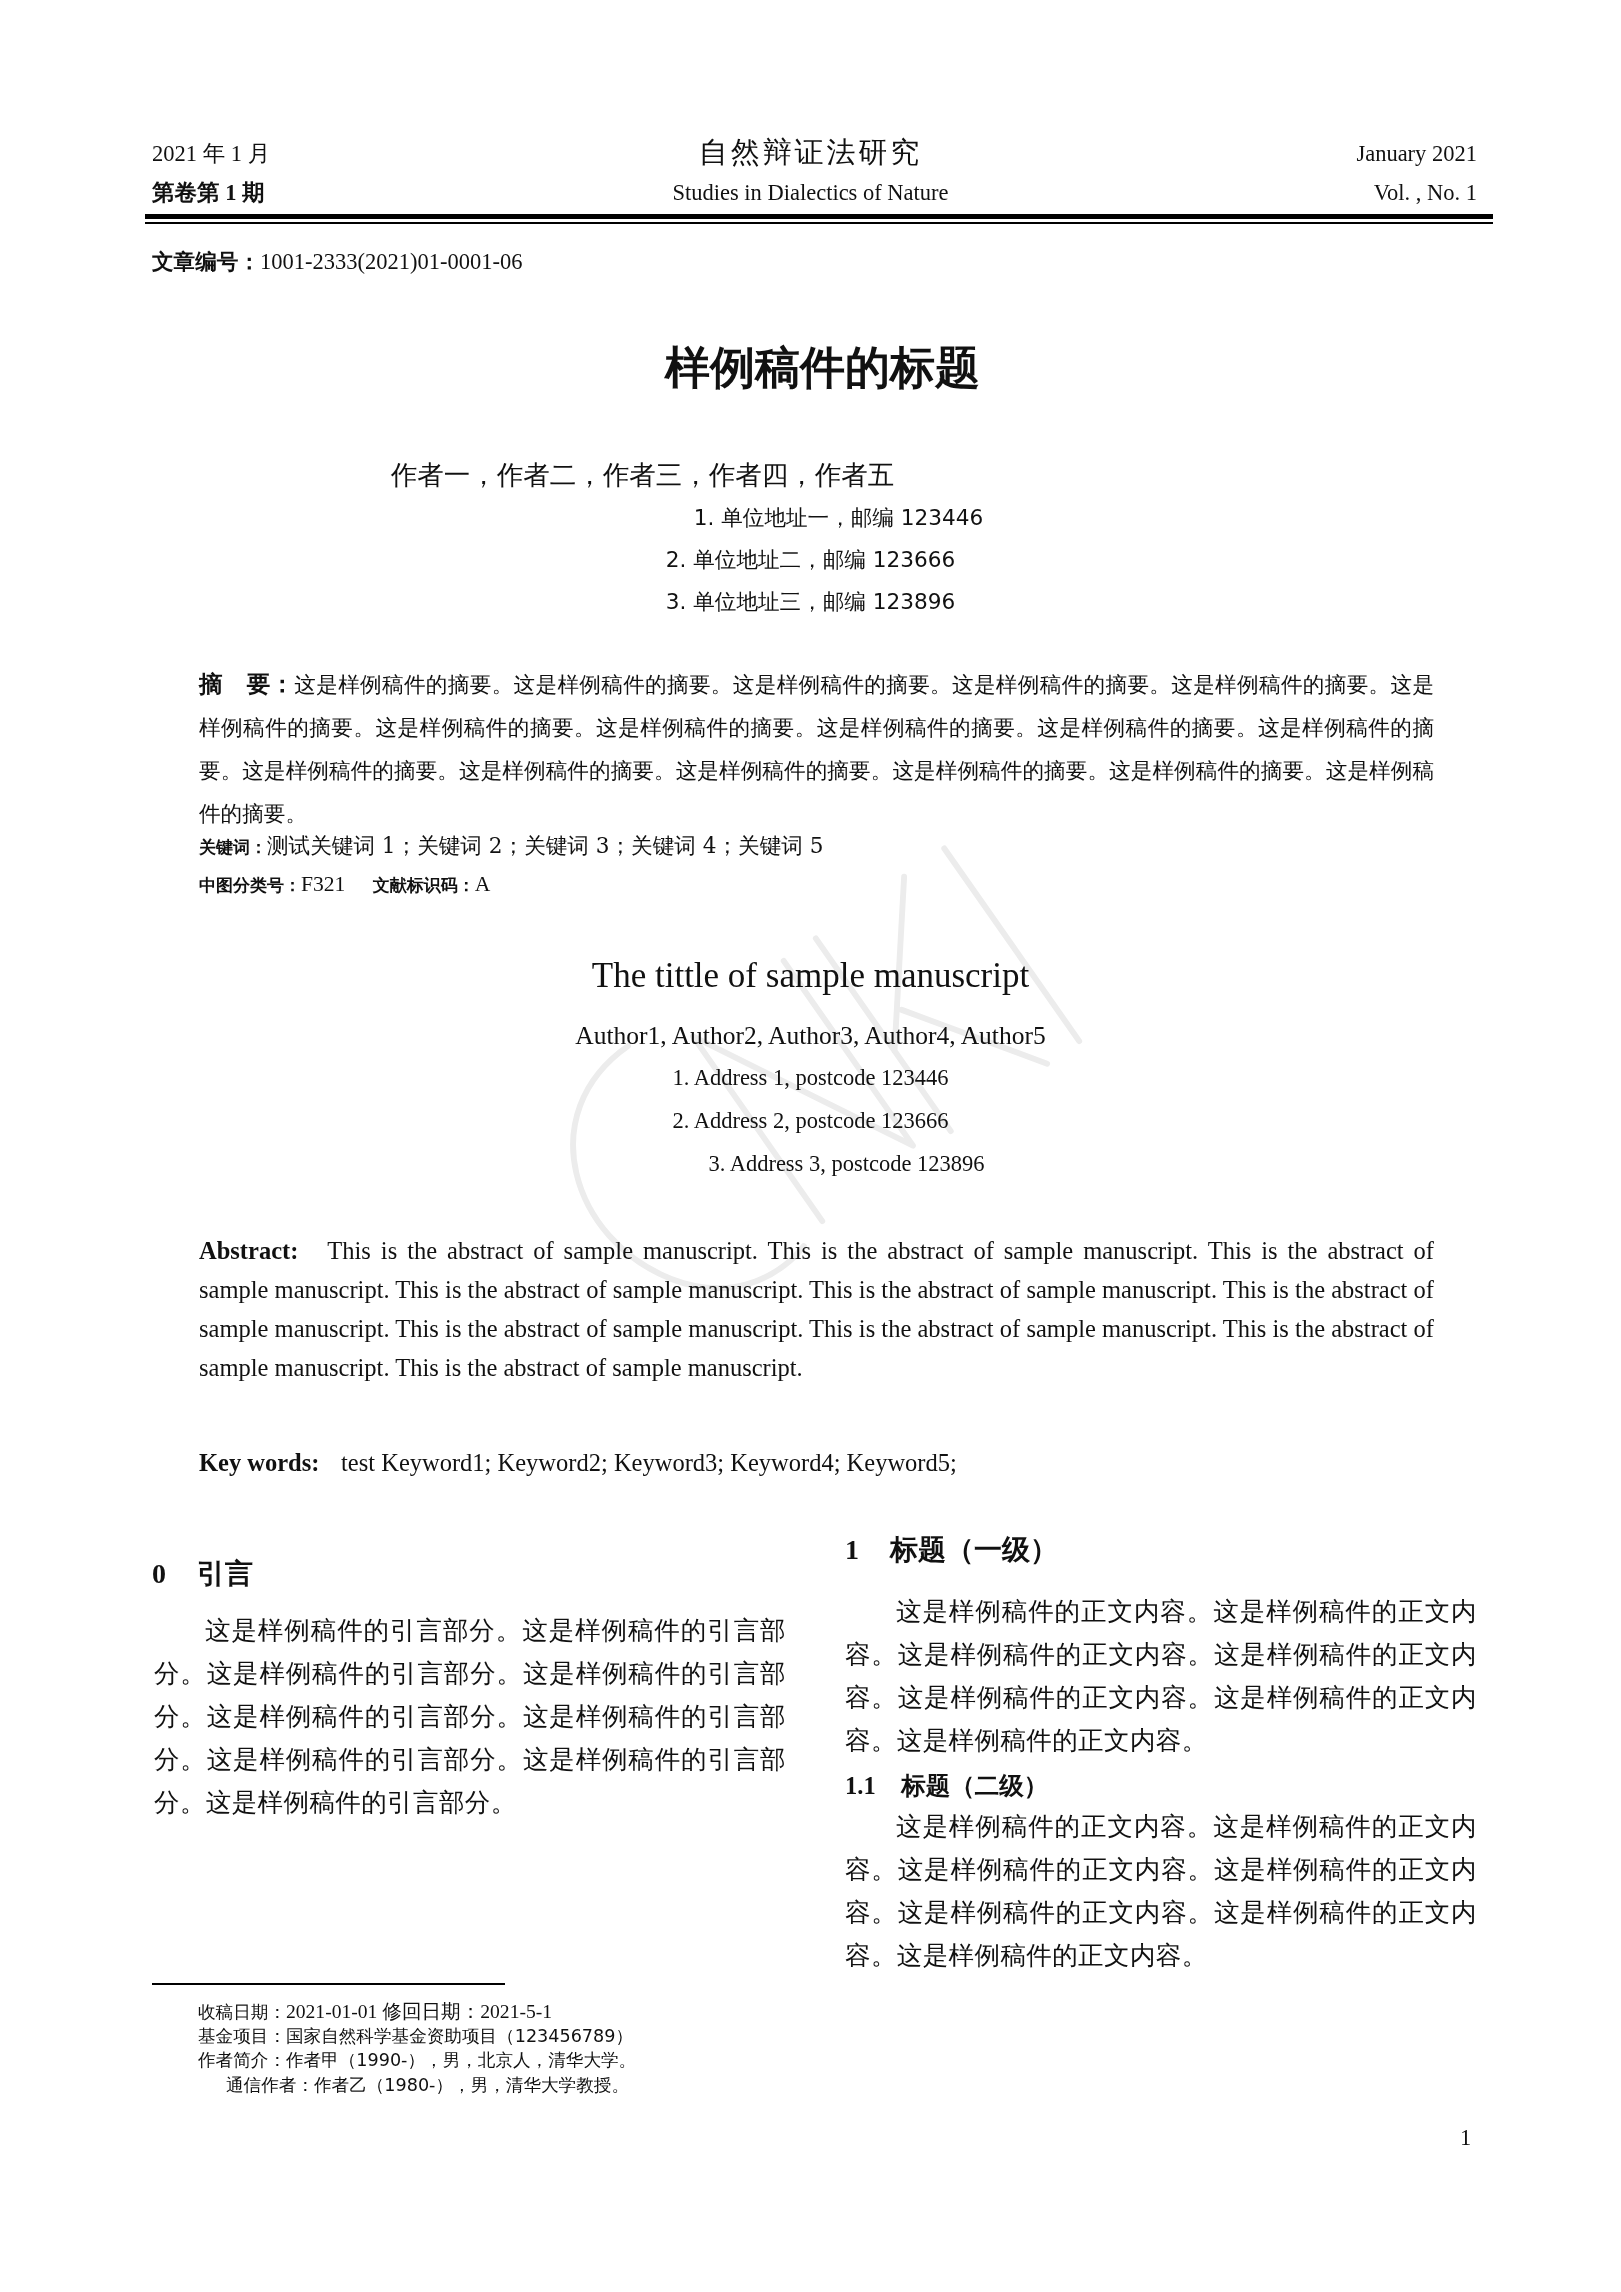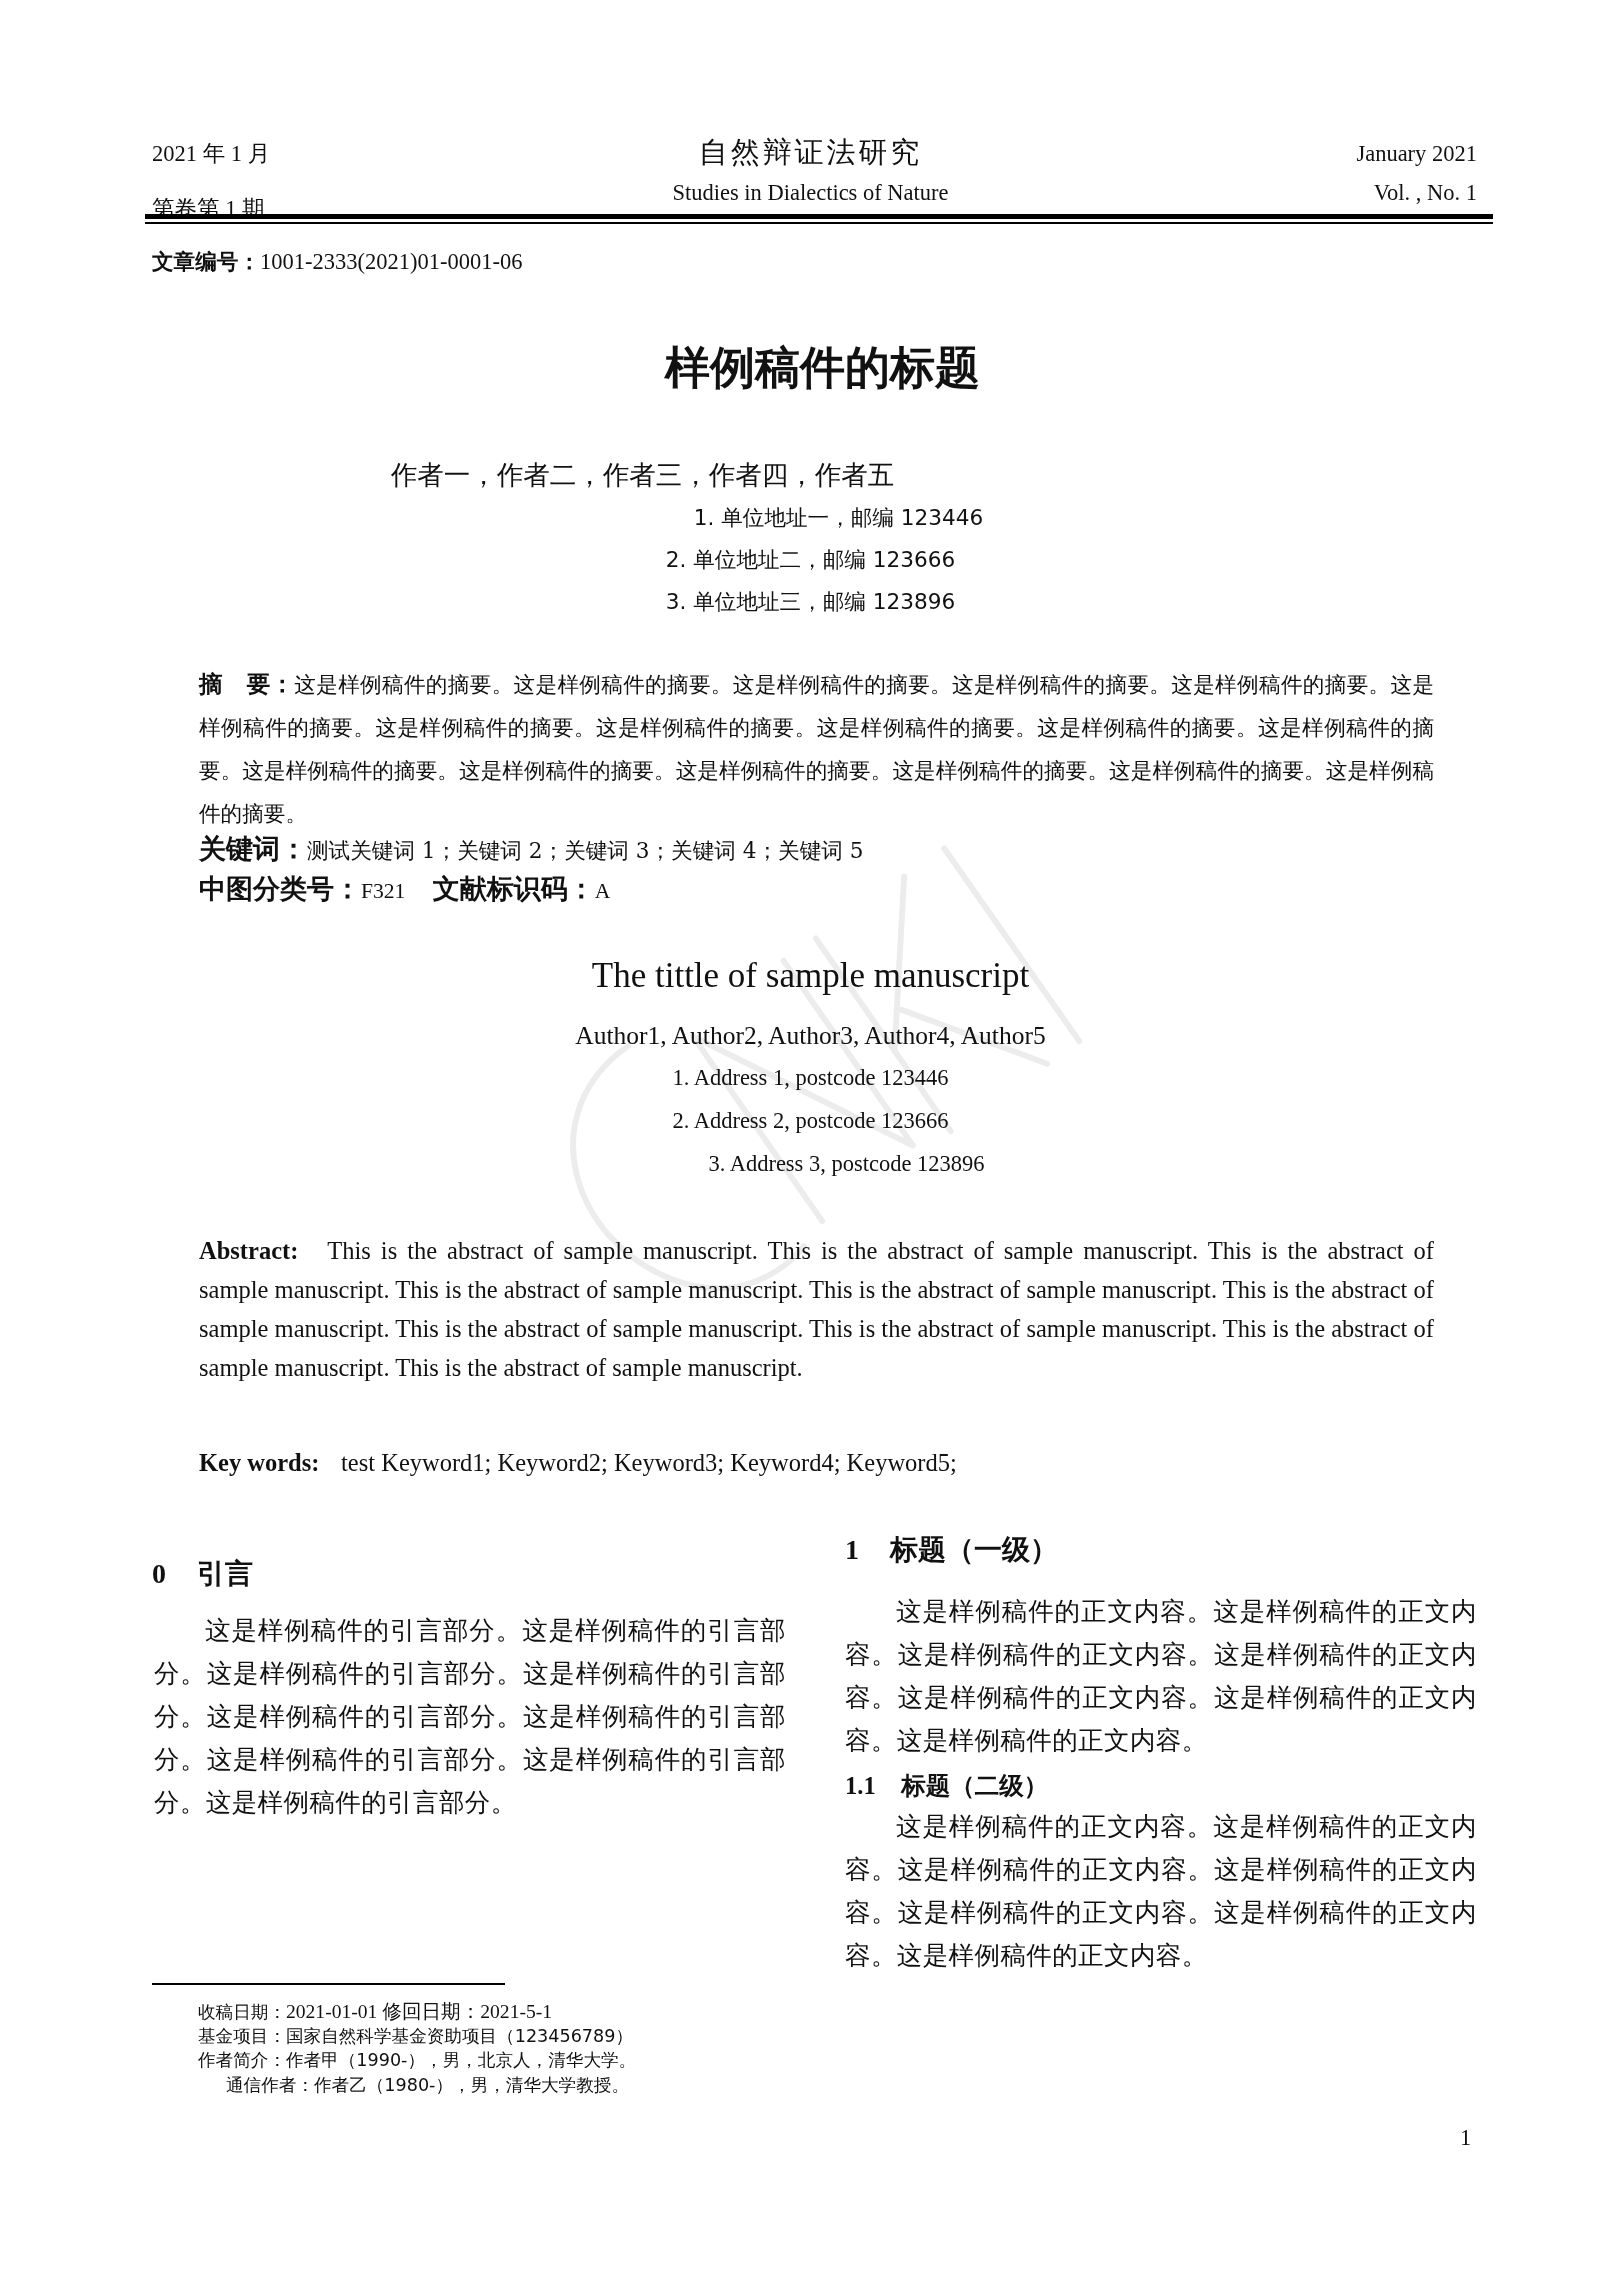--- a/index.html
+++ b/index.html
@@ -18,21 +18,21 @@
 
   .cn-title { left: 0; width: 1621px; text-align: center; font-family: "Liberation Sans", "DejaVu Sans", sans-serif;
               font-weight: bold; font-size: 45px; top: 338px; padding-left: 12px; }
   .cn-authors { left: 0; width: 1285px; text-align: center; font-size: 26.5px; top: 457px; font-family: "DejaVu Sans", sans-serif; font-weight: 300; }
   .cn-aff { left: 0; width: 1621px; text-align: center; font-size: 21.6px; font-family: "DejaVu Sans", sans-serif; }
 
   .cn-abs { left: 199px; width: 1235px; font-size: 21.6px; line-height: 43px; top: 663px; white-space: normal;
             text-align: justify; font-family: "DejaVu Serif", serif; }
   .cn-abs .lbl { font-family: "Liberation Sans", "DejaVu Sans", sans-serif; font-weight: bold; font-size: 23.5px; }
   .cn-meta { left: 199px; font-size: 21.6px; font-family: "DejaVu Serif", serif; }
-  .cn-meta .lbl { font-family: "Liberation Sans", "DejaVu Sans", sans-serif; font-weight: bold; font-size: 27px; }
+  .cn-meta .lbl { font-family: "Liberation Sans", "DejaVu Sans", sans-serif; font-weight: bold; font-size: 17px; }
 
   .en-title { left: 0; width: 1621px; text-align: center; font-family: "Liberation Serif", serif; font-weight: normal; font-size: 35px; top: 956px; }
   .en-authors { left: 0; width: 1621px; text-align: center; font-family: "Liberation Serif", serif; font-size: 25.5px; top: 1021px; }
   .en-aff { left: 0; width: 1621px; text-align: center; font-family: "Liberation Serif", serif; font-size: 22.5px; }
 
   .en-abs { left: 199px; width: 1235px; font-family: "Liberation Serif", serif; font-size: 24.5px; line-height: 39px;
             top: 1231px; white-space: normal; text-align: justify; }
   .en-abs .lbl { font-weight: bold; margin-right: 29px; }
   .en-kw { left: 199px; top: 1449px; font-family: "Liberation Serif", serif; font-size: 24.5px; }
   .en-kw .lbl { font-weight: bold; margin-right: 21.6px; }
@@ -59,21 +59,21 @@
 <svg class="watermark" viewBox="0 0 760 760">
   <g fill="none" stroke="#ececec" stroke-width="6" stroke-linecap="round" stroke-linejoin="round" transform="rotate(-35 380 380)">
     <path d="M250 200 C130 200 90 330 150 420 C190 480 250 480 280 470"></path>
     <path d="M310 460 L310 230 L430 450 L430 220"></path>
     <path d="M470 220 L470 460 M470 360 L580 220 M500 330 L590 460"></path>
     <path d="M630 220 L630 460"></path>
   </g>
 </svg>
 
 <div class="abs hdr" style="left:152px; top:143px;">2021 年 1 月</div>
-<div class="abs hdr" style="left:152px; top:198px;">第卷第 1 期</div>
+<div class="abs hdr" style="left:152px; top:182px;font-weight:bold;">第卷第 1 期</div>
 <div class="abs hdr hdr-cn-title" style="left:0; width:1621px; text-align:center; top:138px; font-family:'DejaVu Serif', serif;">自然辩证法研究</div>
 <div class="abs hdr" style="left:0; width:1621px; text-align:center; top:182px;">Studies in Dialectics of Nature</div>
 <div class="abs hdr" style="right:144px; top:143px;">January 2021</div>
 <div class="abs hdr" style="right:144px; top:182px;">Vol. , No. 1</div>
 <div class="rule-thick"></div>
 <div class="rule-thin"></div>
 
 <div class="abs article-no serif" style="left:152px; top:247px;">
   <span class="lbl">文章编号：</span><span>1001-2333(2021)01-0001-06</span>
 </div>

